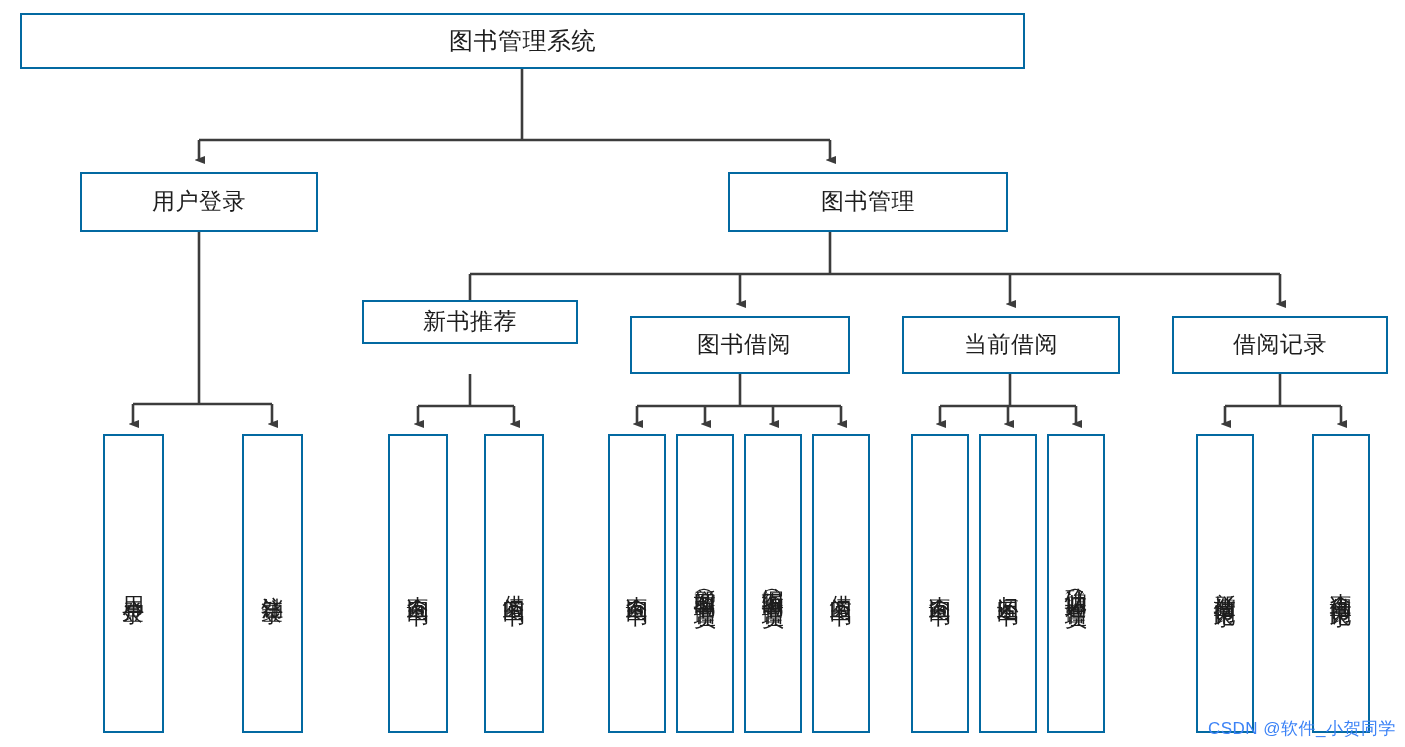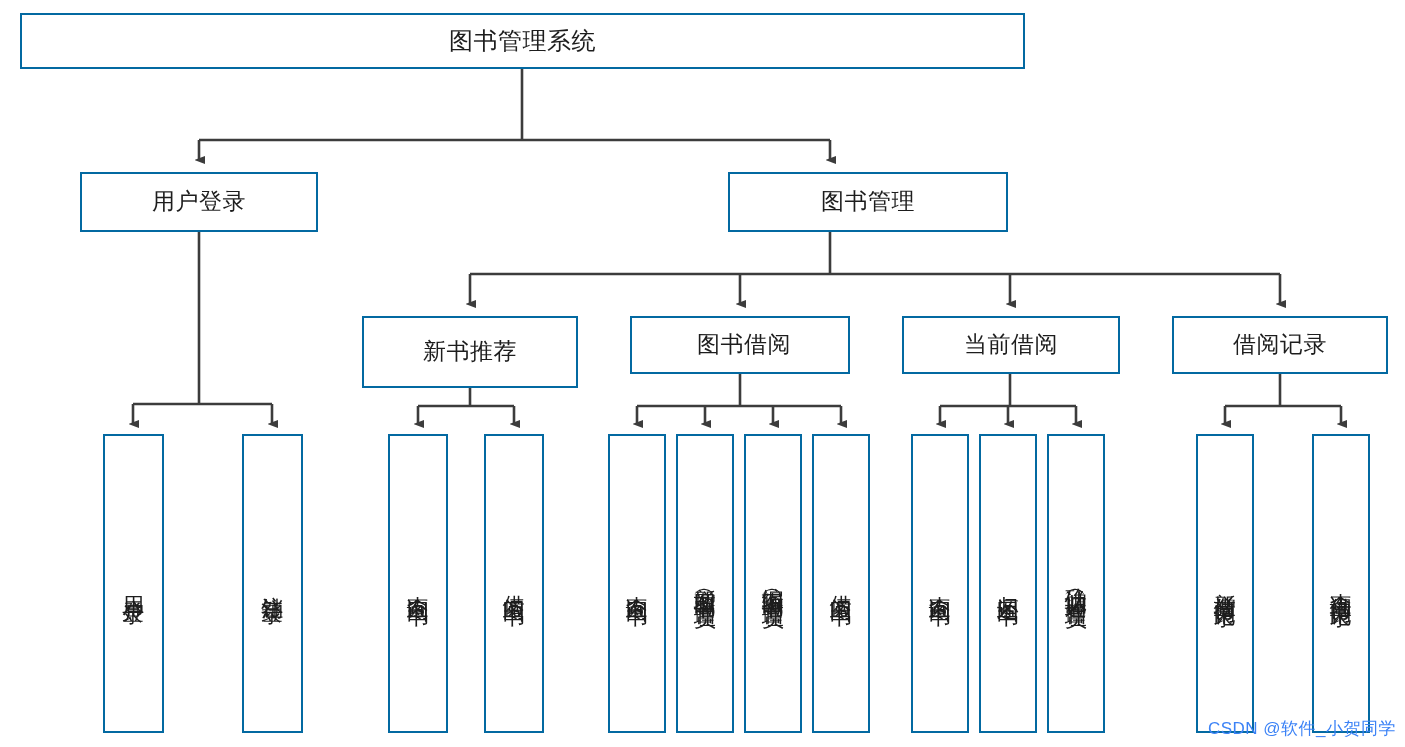--- a/index.html
+++ b/index.html
@@ -133,21 +133,21 @@
     <span class="label">图书管理系统</span>
   </div>
 
   <div class="node horiz" style="left:80px; top:172px; width:238px; height:60px;">
     <span class="label">用户登录</span>
   </div>
   <div class="node horiz" style="left:712px; top:172px; width:280px; height:60px;margin-left:16px;">
     <span class="label">图书管理</span>
   </div>
 
-  <div class="node horiz" style="left:362px; top:316px; width:216px; height:72px;">
+  <div class="node horiz" style="left:362px; top:300px; width:216px; height:44px;">
     <span class="label">新书推荐</span>
   </div>
   <div class="node horiz" style="left:630px; top:316px; width:220px; height:58px;padding-left:8px;">
     <span class="label">图书借阅</span>
   </div>
   <div class="node horiz" style="left:1172px; top:316px; width:216px; height:58px;">
     <span class="label">借阅记录</span>
   </div>
   <div class="node horiz" style="left:902px; top:316px; width:218px; height:58px;">
     <span class="label">当前借阅</span>

